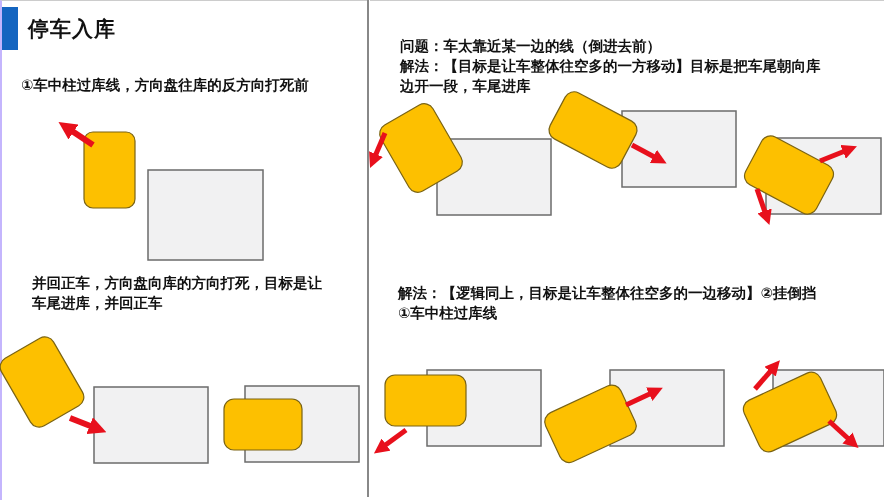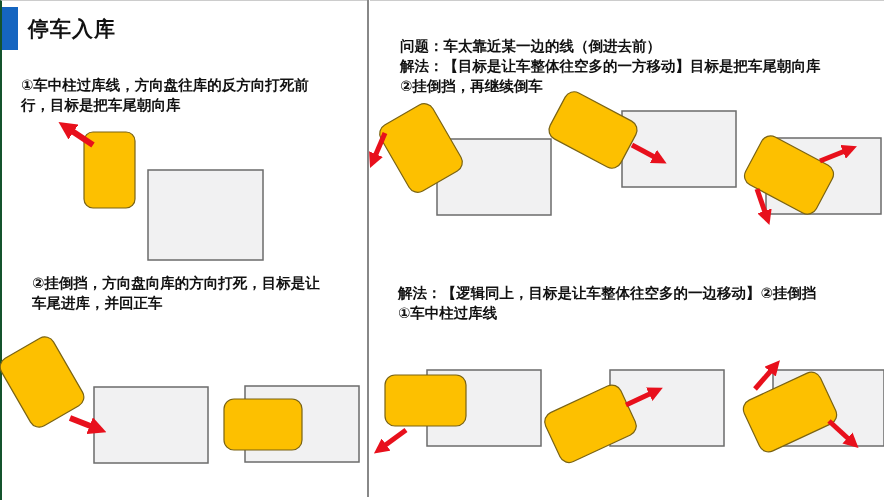--- a/index.html
+++ b/index.html
@@ -1,51 +1,50 @@
 <!DOCTYPE html>
 <html><head>
 <meta charset="utf-8">
 <style>
   html, body { margin:0; padding:0; }
   body { width:884px; height:500px; background:#ffffff; position:relative; overflow:hidden;
          font-family:"DejaVu Sans", sans-serif; color:#111; }
   .panel { position:absolute; top:0; height:500px; background:#fff; }
-  #left { left:0; width:368px; border-left:2px solid #14532d; border-top:1px solid #ccc; box-sizing:border-box; }
+  #left { left:0; width:368px; border-left:2px solid #c4b5fd; border-top:1px solid #ccc; box-sizing:border-box; }
   #right { left:370px; width:514px; border-top:1px solid #ccc; }
   #divider { position:absolute; left:367px; top:0; width:2px; height:497px; background:#888; }
   .title-bar { position:absolute; left:0; top:6px; width:16px; height:43px; background:#1565c0; }
   .title { position:absolute; left:26px; top:14px; font-size:21px; font-weight:bold; letter-spacing:1px; }
   .text { position:absolute; font-size:14.5px; line-height:20px; font-weight:bold; color:#111; }
   svg { position:absolute; left:0; top:0; }
   .lot { fill:#f1f1f2; stroke:#6b6b6b; stroke-width:1.5; }
   .car { fill:#fdc000; stroke:#7a6313; stroke-width:1.2; }
 </style>
 </head>
 <body>
 
 <div id="left" class="panel">
   <div class="title-bar"></div>
   <div class="title">停车入库</div>
   <div class="text" style="left:19px; top:74px;">
     <div>①车中柱过库线，方向盘往库的反方向打死前</div>
-    <div>行，目标是把车尾朝向库</div>
   </div>
   <div class="text" style="left:30px; top:272px;">
-    <div>②挂倒挡，方向盘向库的方向打死，目标是让</div>
+    <div>并回正车，方向盘向库的方向打死，目标是让</div>
     <div>车尾进库，并回正车</div>
   </div>
 </div>
 
 <div id="divider"></div>
 
 <div id="right" class="panel">
   <div class="text" style="left:30px; top:15px;margin-top:20px;">
     <div>问题：车太靠近某一边的线（倒进去前）</div>
     <div>解法：【目标是让车整体往空多的一方移动】目标是把车尾朝向库</div>
-    <div>②挂倒挡，再继续倒车</div>
+    <div>边开一段，车尾进库</div>
   </div>
   <div class="text" style="left:28px; top:282px;">
     <div>解法：【逻辑同上，目标是让车整体往空多的一边移动】②挂倒挡</div>
     <div>①车中柱过库线</div>
   </div>
 </div>
 
 <svg width="884" height="500" viewBox="0 0 884 500">
   <defs>
     <marker id="ah" viewBox="0 0 10 10" refX="5" refY="5" markerWidth="3" markerHeight="3" orient="auto">

